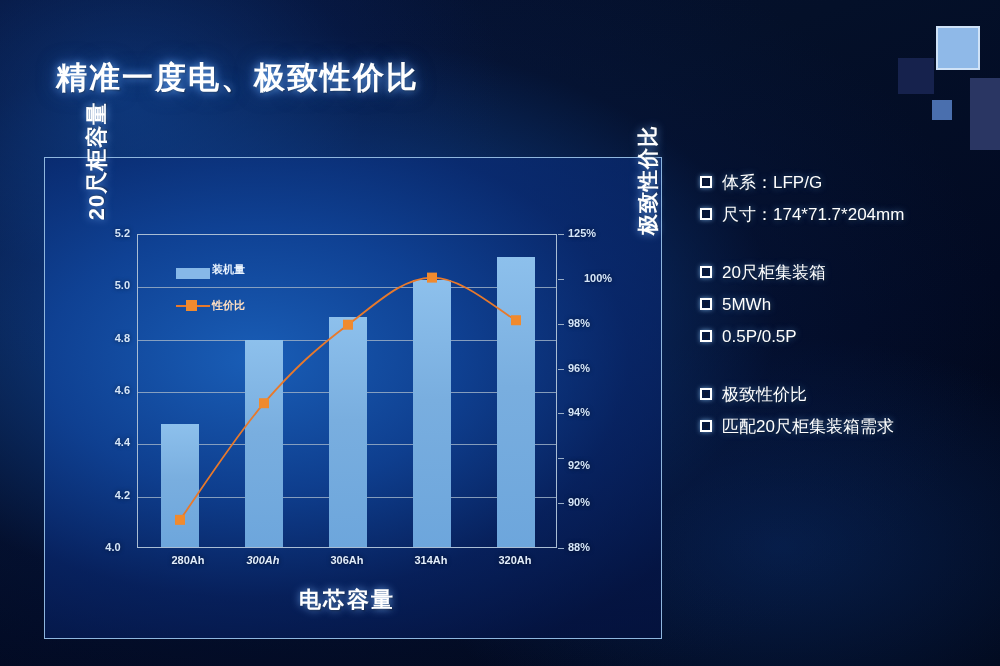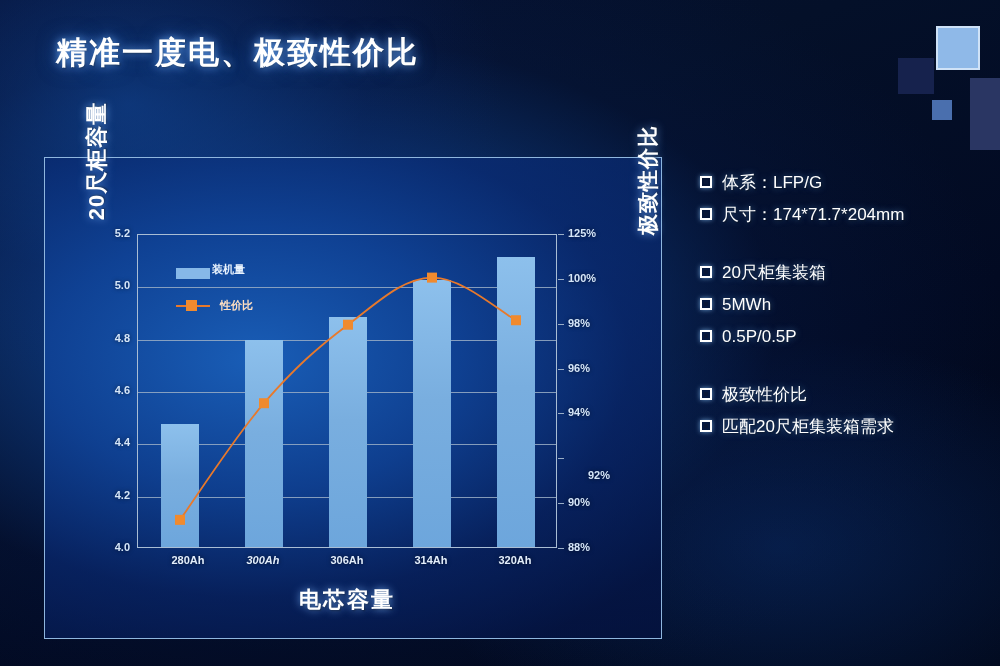--- a/index.html
+++ b/index.html
@@ -26,21 +26,21 @@
 
   
   .deco { position:absolute; }
   .deco-sq-light { left:936px; top:26px; width:44px; height:44px; background:#8FB9E8; border:2px solid #cfe2f7; }
   .deco-sq-dark1 { left:898px; top:58px; width:36px; height:36px; background:#16224d; }
   .deco-sq-dark2 { left:970px; top:78px; width:48px; height:72px; background:#2a3663; }
   .deco-sq-mid   { left:932px; top:100px; width:20px; height:20px; background:#4a6fae; }
 
   
   .title {
-    position:absolute; left:56px; top:32px;
+    position:absolute; left:56px; top:57px;
     font-size: 31px; font-weight: bold; color:#ffffff;
     letter-spacing: 2px;
     text-shadow: 0 0 9px rgba(110,175,255,0.85), 0 0 20px rgba(60,130,230,0.55), 1px 1px 2px rgba(0,0,0,0.6);
   }
 
   
   .panel {
     position:absolute; left:44px; top:157px; width:618px; height:482px;
     border: 1px solid #8fb6de;
     background:
@@ -88,21 +88,21 @@
   .bar {
     position:absolute; bottom:0; width:38px;
     background: linear-gradient(to bottom, #8dc0ec 0%, #79aedf 45%, #6da6dc 100%);
   }
 
   
   .legend-bar-swatch { position:absolute; left:176px; top:268px; width:34px; height:11px; background:#86b8e8; }
   .legend-bar-text { position:absolute; left:212px; top:262px; font-size:11px; font-weight:bold; color:#e8f2fd; }
   .legend-line-row { position:absolute; left:176px; top:305px; width:34px; height:2px; background:#e8792b; }
   .legend-line-marker { position:absolute; left:186px; top:300px; width:11px; height:11px; background:#f08a2e; }
-  .legend-line-text { position:absolute; left:212px; top:298px; font-size:11px; font-weight:bold; color:#ffdfc2;margin-left:8px; }
+  .legend-line-text { position:absolute; left:212px; top:298px; font-size:11px; font-weight:bold; color:#ffdfc2; }
 
   svg.line-overlay { position:absolute; left:0; top:0; width:420px; height:314px; overflow:visible; }
 
   
   .bullets { position:absolute; left:700px; top:170px; width:290px; }
   .bullet-row { display:flex; align-items:flex-start; margin-bottom:6px; }
   .bullet-mark {
     flex:0 0 auto; width:12px; height:12px; border:2px solid #ffffff;
     margin-top:6px; margin-right:10px;
     box-shadow: 0 0 5px rgba(140,200,255,0.7);
@@ -133,43 +133,43 @@
 
   <div class="title">精准一度电、极致性价比</div>
 
   <div class="panel"></div>
 
   <div class="axis-title-left">20尺柜容量</div>
   <div class="axis-title-right">极致性价比</div>
   <div class="axis-title-x">电芯容量</div>
 
   <div id="yticks-left">
-      <div class="ytick-l" style="top: 541px;">4.0</div>
+      <div class="ytick-l" style="top: 541px; text-align: center;">4.0</div>
       <div class="ytick-l" style="top: 488.7px;">4.2</div>
       <div class="ytick-l" style="top: 436.3px;">4.4</div>
       <div class="ytick-l" style="top: 384px;">4.6</div>
       <div class="ytick-l" style="top: 331.7px;">4.8</div>
       <div class="ytick-l" style="top: 279.3px;">5.0</div>
       <div class="ytick-l" style="top: 227px;">5.2</div>
     </div>
 
   <div id="yticks-right">
       <div class="ytick-r" style="top: 541px;">88%</div>
       <div class="tickmark-r" style="top: 548px;"></div>
       <div class="ytick-r" style="top: 496.1px;">90%</div>
       <div class="tickmark-r" style="top: 503.1px;"></div>
-      <div class="ytick-r" style="top: 469px; margin-left: 20px;">92%</div>
+      <div class="ytick-r" style="top: 459px;">92%</div>
       <div class="tickmark-r" style="top: 458.3px;"></div>
       <div class="ytick-r" style="top: 406.4px;">94%</div>
       <div class="tickmark-r" style="top: 413.4px;"></div>
       <div class="ytick-r" style="top: 361.6px;">96%</div>
       <div class="tickmark-r" style="top: 368.6px;"></div>
       <div class="ytick-r" style="top: 316.7px;">98%</div>
       <div class="tickmark-r" style="top: 323.7px;"></div>
-      <div class="ytick-r" style="top: 271.9px;">100%</div>
+      <div class="ytick-r" style="top: 271.9px; margin-left: 16px;">100%</div>
       <div class="tickmark-r" style="top: 278.9px;"></div>
       <div class="ytick-r" style="top: 227px;">125%</div>
       <div class="tickmark-r" style="top: 234px;"></div>
     </div>
 
   <div id="xticks">
       <div class="xtick" style="left: 153px;">280Ah</div>
       <div class="xtick" style="left: 228px; font-style: italic;">300Ah</div>
       <div class="xtick" style="left: 312px;">306Ah</div>
       <div class="xtick" style="left: 396px;">314Ah</div>

